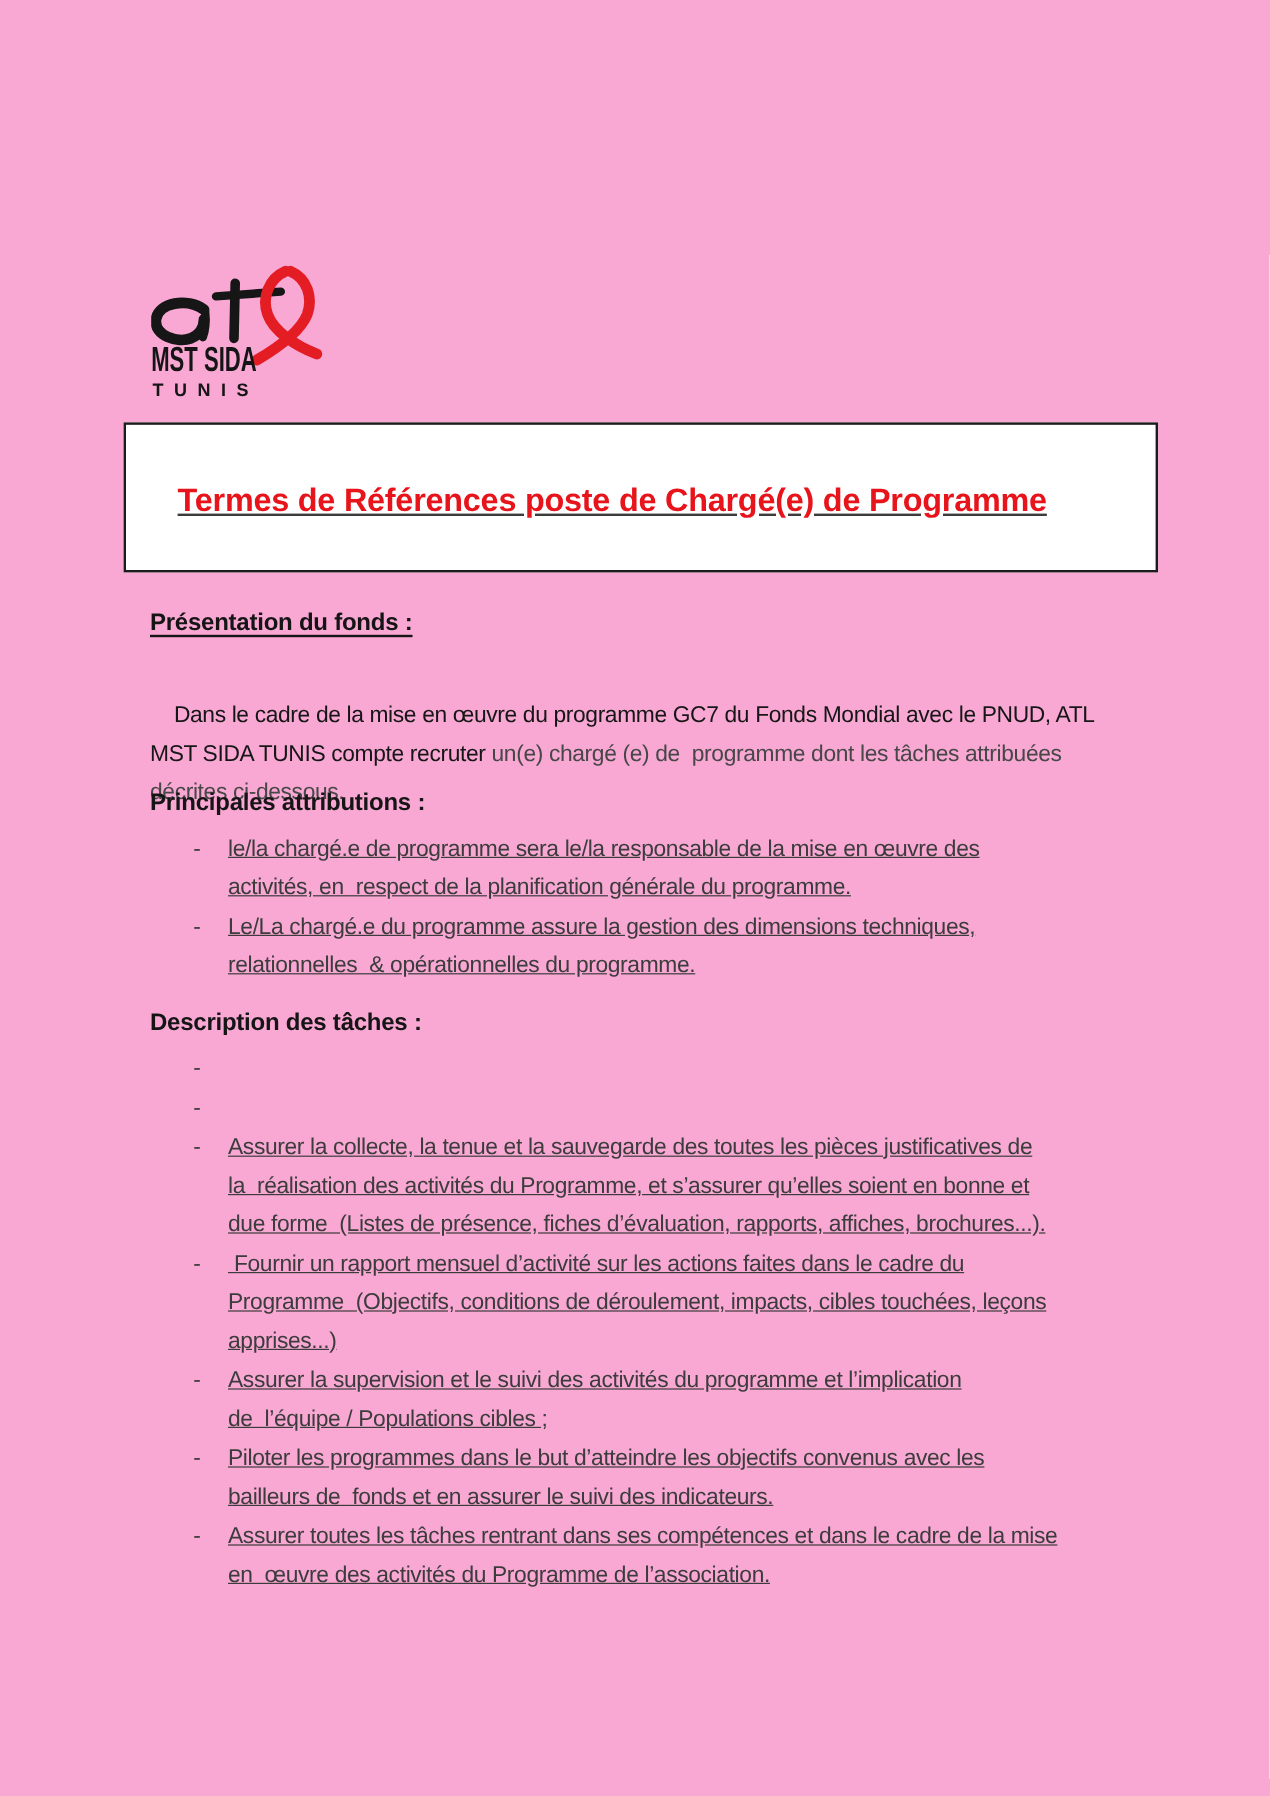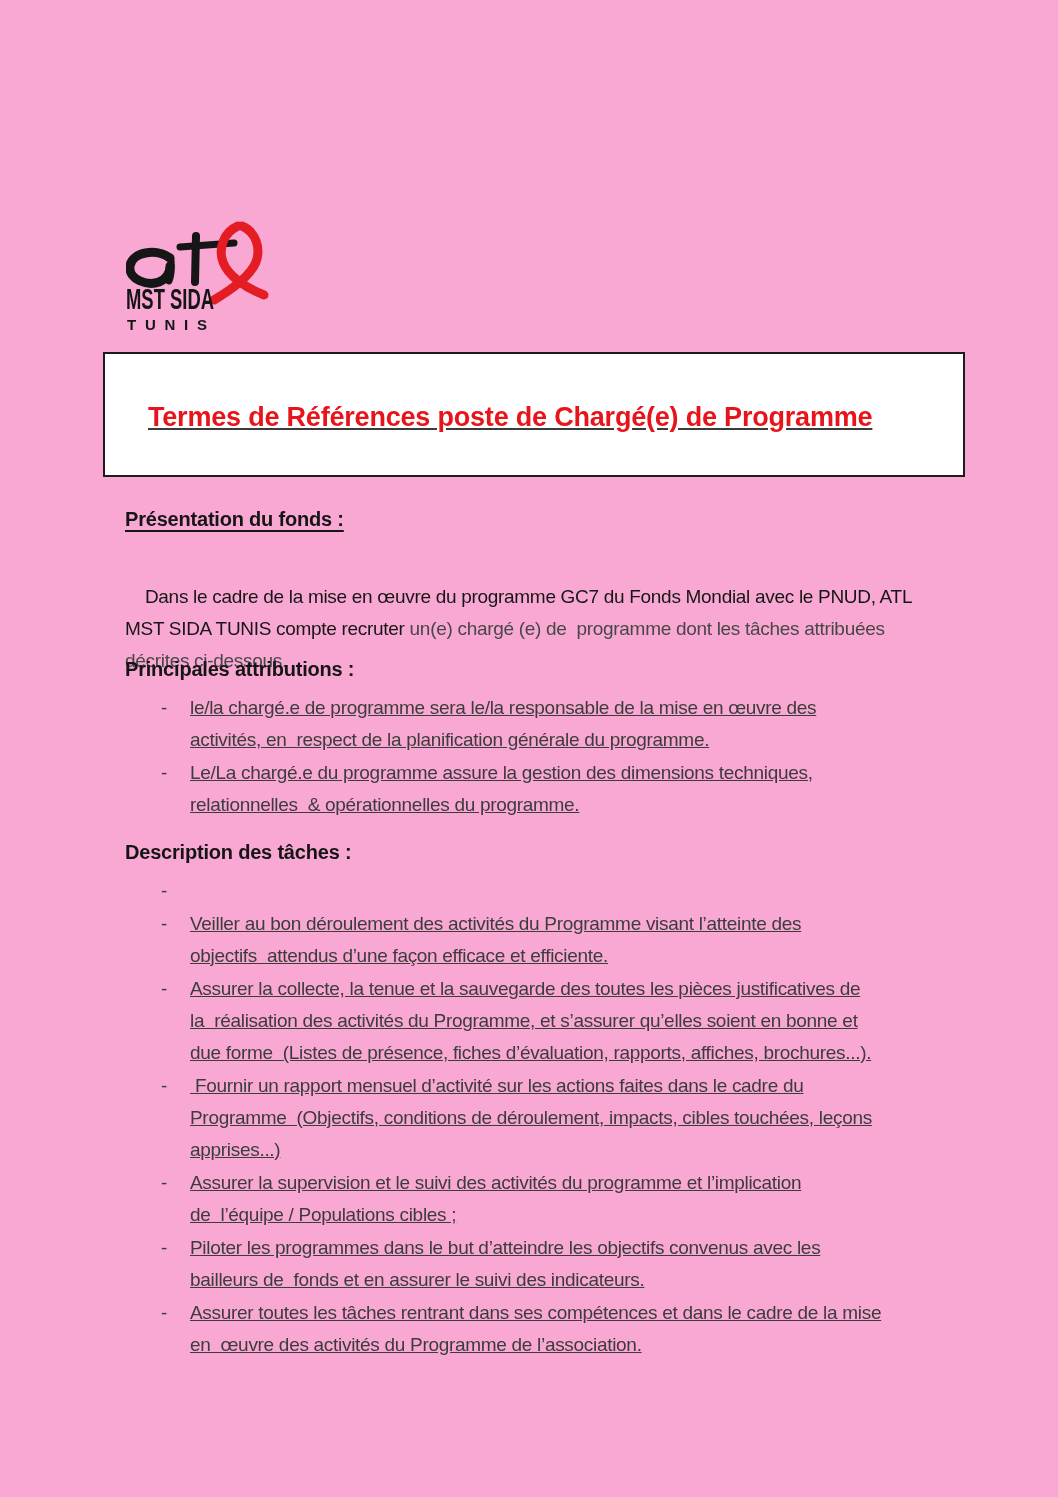--- a/index.html
+++ b/index.html
@@ -107,22 +107,20 @@
   </div>
 
   <div class="abs sec-heading" style="left:125px;top:841px;">Description des tâches :</div>
 
   <div class="abs doc-list" style="left:125px;top:875px;">
     <div class="doc-item">
       <span class="li-marker">-</span>
     </div>
     <div class="doc-item">
       <span class="li-marker">-</span>
-      <span class="li-text">Veiller au bon déroulement des activités du Programme visant l’atteinte des
-objectifs  attendus d’une façon efficace et efficiente.</span>
     </div>
     <div class="doc-item">
       <span class="li-marker">-</span>
       <span class="li-text">Assurer la collecte, la tenue et la sauvegarde des toutes les pièces justificatives de
 la  réalisation des activités du Programme, et s’assurer qu’elles soient en bonne et
 due forme  (Listes de présence, fiches d’évaluation, rapports, affiches, brochures...).</span>
     </div>
     <div class="doc-item">
       <span class="li-marker">-</span>
       <span class="li-text"> Fournir un rapport mensuel d’activité sur les actions faites dans le cadre du

